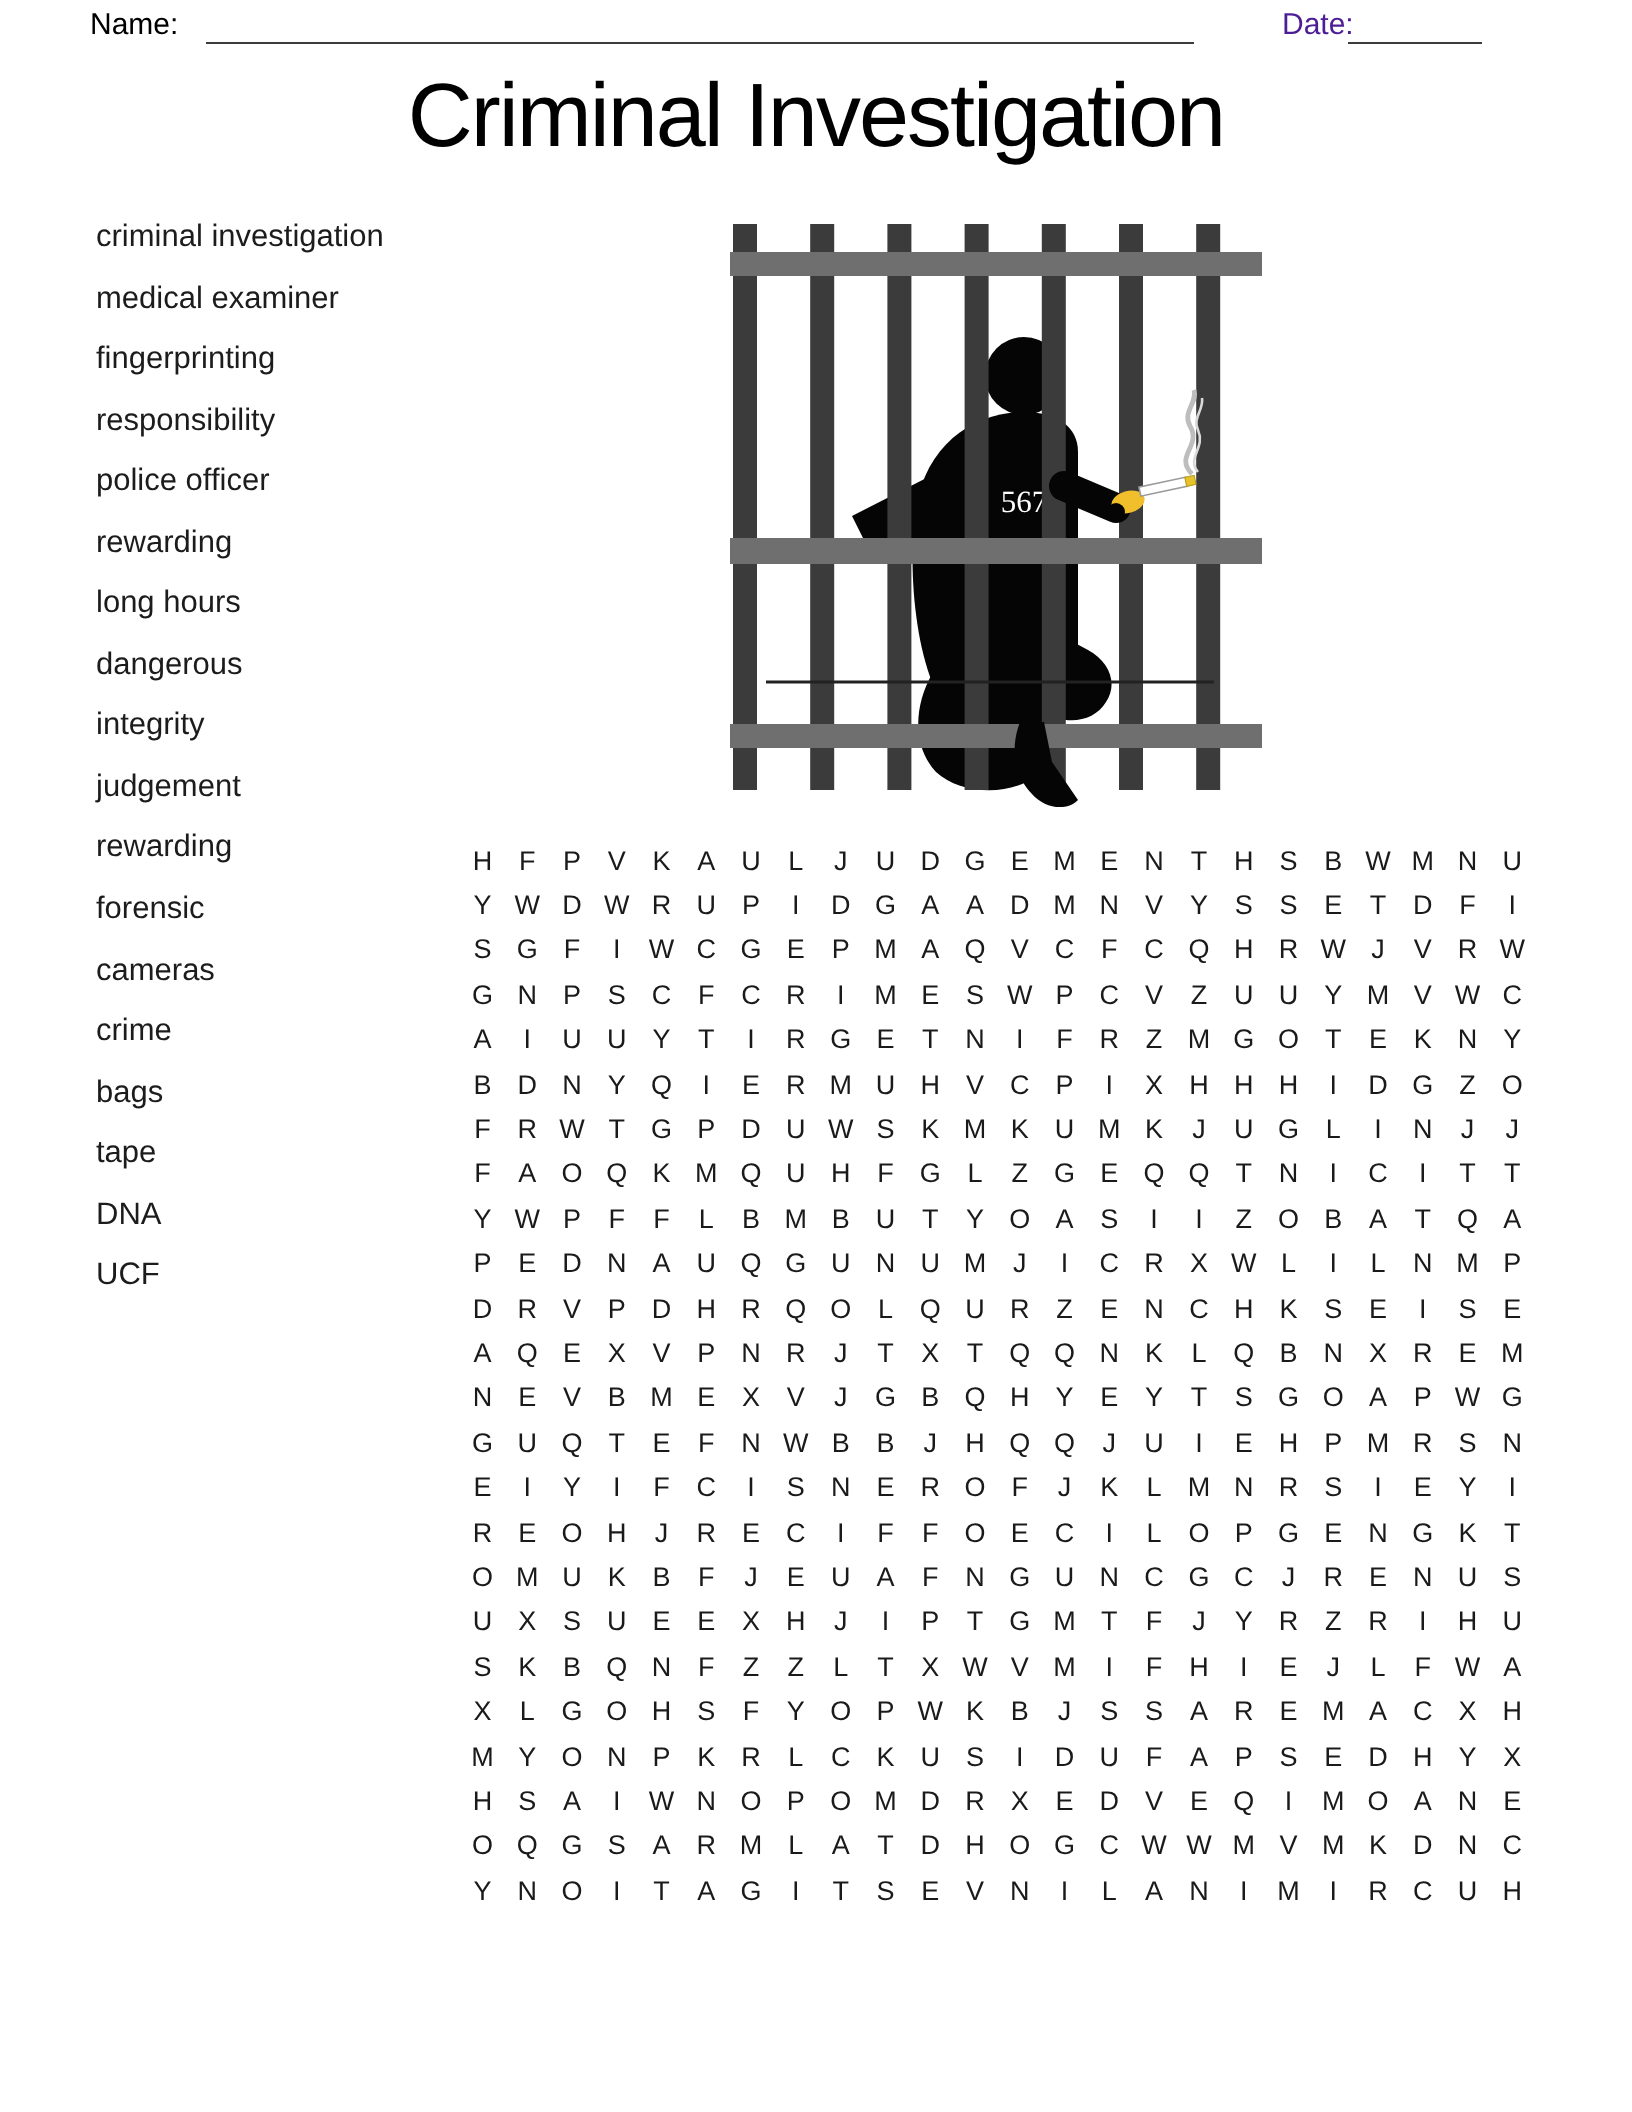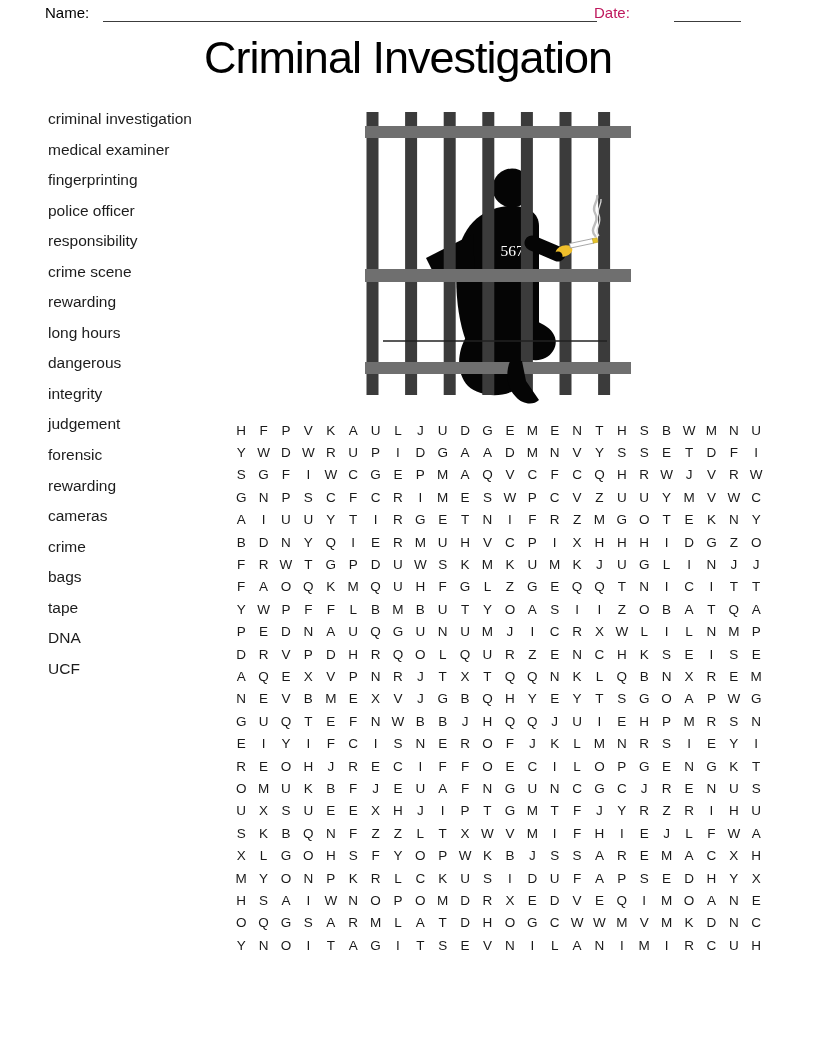--- a/index.html
+++ b/index.html
@@ -6,21 +6,21 @@
   .page{
     position:relative;
     width:816px;height:1056px;
     background:#ffffff;
     font-family:"Liberation Sans", sans-serif;
     overflow:hidden;
   }
   
   .name-label{position:absolute;left:45px;top:4px;font-size:15px;color:#000;}
   .name-line{position:absolute;left:103px;top:0;width:494px;height:21px;border-bottom:1.5px solid #3c3c3c;}
-  .date-label{position:absolute;left:594px;top:4px;font-size:15px;color:#be185d;text-align:center;}
+  .date-label{position:absolute;left:641px;top:4px;font-size:15px;color:#4c1d95;text-align:center;}
   .date-line{position:absolute;left:674px;top:0;width:67px;height:21px;border-bottom:1.5px solid #3c3c3c;}
   
   .title{
     position:absolute;left:0;top:32px;width:100%;
     text-align:center;font-size:45px;font-weight:500;color:#000;
     letter-spacing:-1px;margin:0;
   }
   
   .word-list{
     position:absolute;left:48px;top:104px;margin:0;padding:0;
@@ -50,30 +50,29 @@
   <span class="name-line"></span>
   <span class="date-label">Date:</span>
   <span class="date-line"></span>
 
   <h1 class="title">Criminal Investigation</h1>
 
   <ul class="word-list">
       <li>criminal investigation</li>
       <li>medical examiner</li>
       <li>fingerprinting</li>
+      <li>responsibility</li>
       <li>police officer</li>
-      <li>responsibility</li>
-      <li>crime scene</li>
       <li>rewarding</li>
       <li>long hours</li>
       <li>dangerous</li>
       <li>integrity</li>
       <li>judgement</li>
+      <li>rewarding</li>
       <li>forensic</li>
-      <li>rewarding</li>
       <li>cameras</li>
       <li>crime</li>
       <li>bags</li>
       <li>tape</li>
       <li>DNA</li>
       <li>UCF</li>
     </ul>
 
   <svg class="illustration" width="276" height="300" viewBox="0 0 276 300" aria-hidden="true">
 

